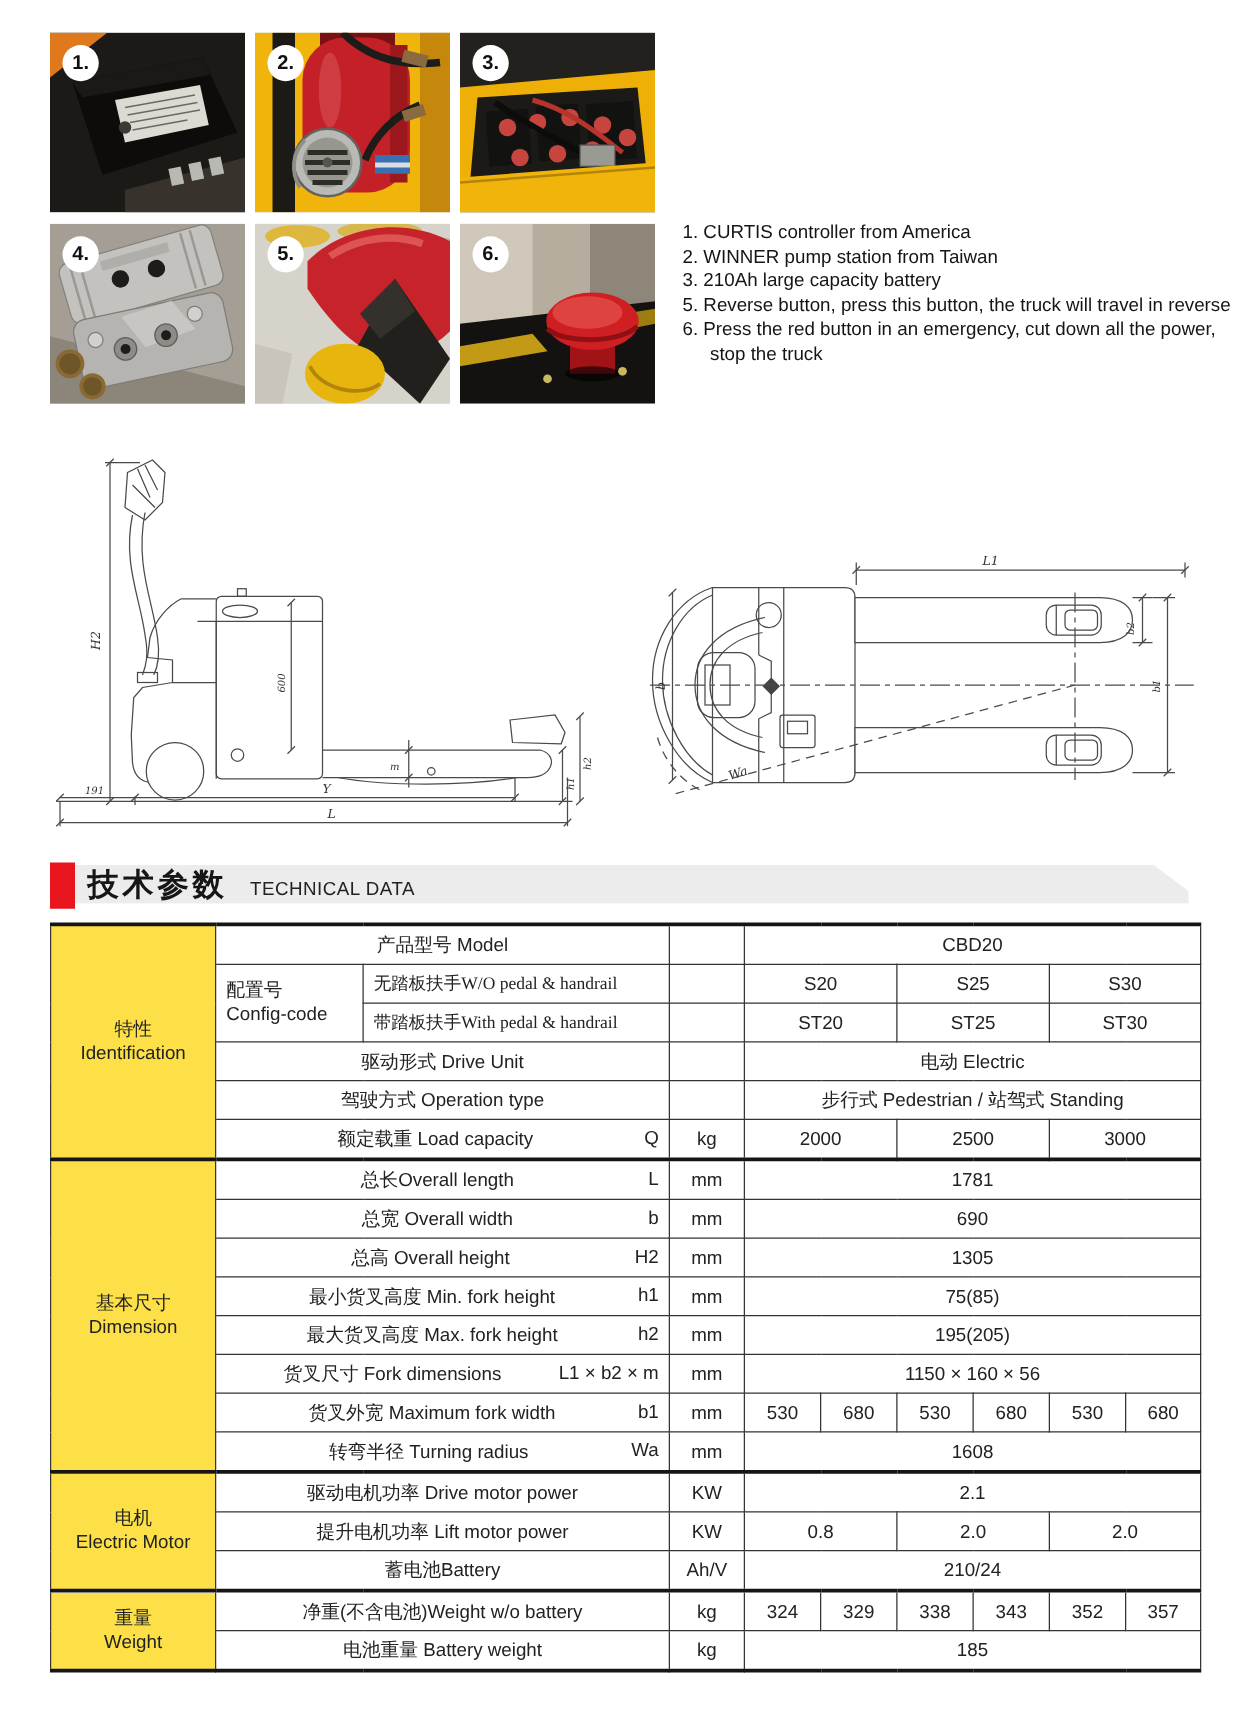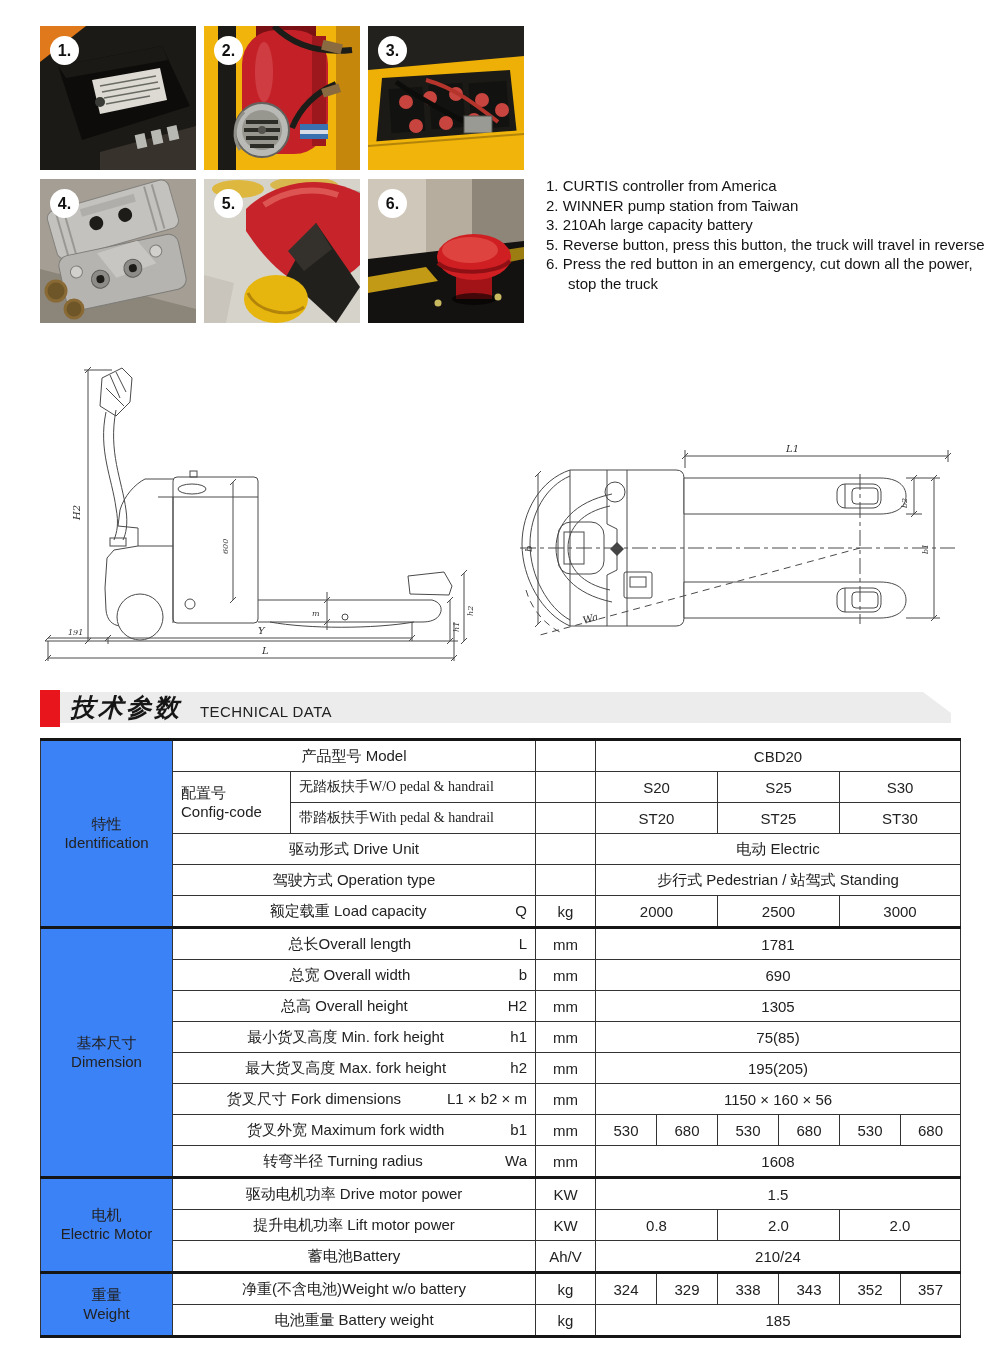--- a/index.html
+++ b/index.html
@@ -30,30 +30,30 @@
   .tl{stroke:#4a4a4a;stroke-width:1;fill:none;}
   .tlf{stroke:#4a4a4a;stroke-width:1;fill:#ffffff;}
   .dim{font:italic 10px "DejaVu Serif", serif;fill:#333;}
   .dims{font:italic 8px "DejaVu Serif", serif;fill:#333;}
 
   
   .band{position:absolute;left:40px;top:692px;width:918px;height:31px;background:#ececec;
         clip-path:polygon(0 0,883px 0,911px 21px,911px 31px,0 31px);}
   .accent{position:absolute;left:40px;top:690px;width:20px;height:37px;background:#e8151d;}
   .title-cn{position:absolute;left:70px;top:691px;font-size:25px;font-weight:bold;
-            letter-spacing:3px;color:#161616;font-style:italic;}
+            letter-spacing:3px;color:#161616;}
   .title-en{position:absolute;left:200px;top:703px;font-size:15px;letter-spacing:0.4px;color:#222;}
 
   
   #spec-table{position:absolute;left:40px;top:738px;width:920px;border-collapse:collapse;
               table-layout:fixed;font-size:15px;color:#222;
               border:1px solid #333;border-top:3px solid #151515;border-bottom:3px solid #151515;}
   #spec-table td{border:1px solid #333;height:30px;padding:0 8px;overflow:hidden;white-space:nowrap;}
   #spec-table td.sec-top{border-top:3px solid #151515;}
-  td.cat{background:#3b82f6;text-align:center;line-height:1.25;padding:0 2px;}
+  td.cat{background:#fde047;text-align:center;line-height:1.25;padding:0 2px;}
   td.lbl{text-align:center;}
   td.lbl .sym{float:right;}
   td.cfg-main{text-align:left;line-height:1.25;}
   td.cfg-sub{text-align:left;font-size:14px;font-family:Liberation Serif, serif;}
   td.unit,td.val{text-align:center;padding:0 2px;}
 </style>
 </head>
 <body>
 
 <div class="page">
@@ -458,21 +458,21 @@
           <td class="unit">mm</td>
           <td class="val" colspan="6">1608</td>
         </tr>
         <tr>
           <td class="cat sec-top" rowspan="3">
             <div>电机</div>
             <div>Electric Motor</div>
           </td>
           <td class="lbl sec-top" colspan="2"><span>驱动电机功率 Drive motor power</span><span class="sym"></span></td>
           <td class="unit sec-top">KW</td>
-          <td class="val sec-top" colspan="6">1.5</td>
+          <td class="val sec-top" colspan="6">2.1</td>
         </tr>
         <tr>
           <td class="lbl" colspan="2"><span>提升电机功率 Lift motor power</span><span class="sym"></span></td>
           <td class="unit">KW</td>
           <td class="val" colspan="2">0.8</td>
           <td class="val" colspan="2">2.0</td>
           <td class="val" colspan="2">2.0</td>
         </tr>
         <tr>
           <td class="lbl" colspan="2"><span>蓄电池Battery</span><span class="sym"></span></td>

